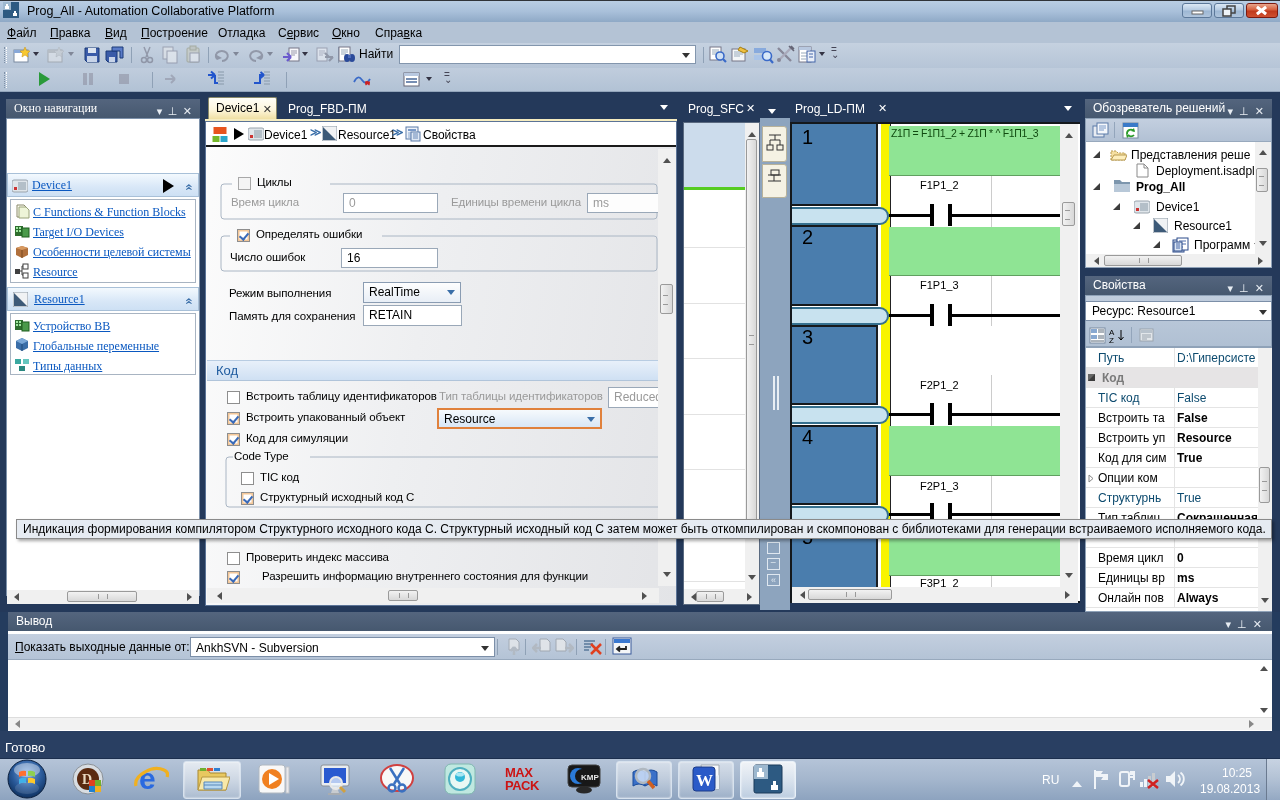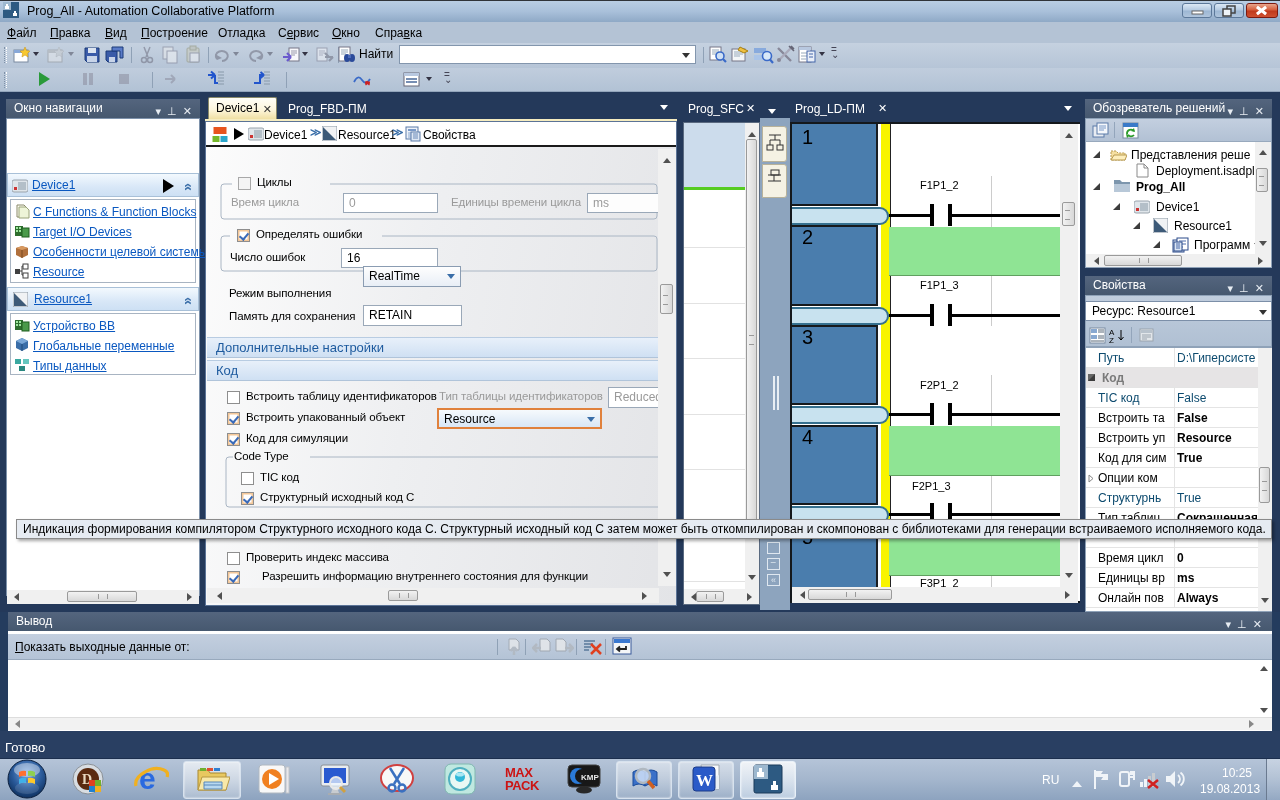--- a/index.html
+++ b/index.html
@@ -32,21 +32,21 @@
 #searchbox .da { position:absolute; right:5px; top:7px; width:0; height:0; border:4px solid transparent; border-top:5px solid #333; }
 
 
 #main { left:0; top:92px; width:1280px; height:520px; background:#24395a; }
 
 
 .ptitle { height:19px; background:linear-gradient(#54657e,#46586f); color:#fff; font-size:12px; line-height:19px; padding-left:8px; }
 .ptools { color:#e8edf3; position:absolute; top:3px; font-size:11px; }
 
 
-#navpanel { left:6px; top:99px; width:194px; height:511px; }
+#navpanel { left:6px; top:99px; width:194px; height:511px;font-family:Liberation Serif, serif; }
 .navhdr { height:24px; background:linear-gradient(#f3f9fe,#d8e7f7 60%,#cde0f4); border:1px solid #a8c0d8; line-height:22px; font-size:12px; }
 .navrow { height:24px; background:linear-gradient(#fbfcfd,#eceef2); border:1px solid #c8ccd2; line-height:22px; }
 .nlink { color:#0a58c0; text-decoration:underline; font-size:12px; }
 .ngroup { background:#fff; border:1px solid #a8b4c2; padding-top:3px; }
 .nitem { height:20px; padding-left:3px; white-space:nowrap; }
 .nitem svg { vertical-align:-3px; }
 .nitem .nlink { margin-left:3px; }
 .chev { position:absolute; width:10px; height:10px; }
 .chev:before { content:"\00AB"; position:absolute; left:0; top:-4px; transform:rotate(90deg); font-size:14px; color:#3a6ea8; font-weight:bold; }
 
@@ -442,24 +442,23 @@
 
     <svg class="abs" style="left:14px;top:113px" width="438" height="37">
         <path d="M162 1 L434 1 Q437 1 437 4 L437 33 L437 33 Q437 36 434 36 L4 36 Q1 36 1 33 L1 4 Q1 1 4 1 L10 1" fill="none" stroke="#aab6c4"></path>
       </svg>
     <span class="cb on" style="left:31px;top:107px"></span>
     <span class="lbl" style="left:50px;top:106px">Определять ошибки</span>
     <span class="lbl" style="left:24px;top:129px">Число ошибок</span>
     <div class="tbox" style="left:135px;top:126px;width:97px;height:20px">16</div>
 
     <span class="lbl" style="left:23px;top:165px">Режим выполнения</span>
-    <div class="combo" style="left:157px;top:144px;width:98px;height:21px">RealTime<span class="da"></span></div>
+    <div class="combo" style="left:157px;top:160px;width:98px;height:21px">RealTime<span class="da"></span></div>
     <span class="lbl" style="left:23px;top:188px">Память для сохранения</span>
     <div class="tbox" style="left:157px;top:183px;width:99px;height:21px">RETAIN</div>
-    <div class="sechdr" style="top:215px">Дополнительные настройки</div>
     <div class="sechdr" style="top:238px">Код</div>
 
     <span class="cb" style="left:21px;top:269px"></span>
     <span class="lbl" style="left:40px;top:268px">Встроить таблицу идентификаторов</span>
     <span class="lblg" style="left:233px;top:268px">Тип таблицы идентификаторов</span>
     <div class="tbox" style="left:402px;top:265px;width:54px;height:21px;color:#9a9a9a">Reduced</div>
     <span class="cb on" style="left:21px;top:290px"></span>
     <span class="lbl" style="left:40px;top:289px">Встроить упакованный объект</span>
     <div class="combo" style="left:231px;top:286px;width:165px;height:21px;border:2px solid #e0813c;background:linear-gradient(#f6fafd,#d8e6f5)">Resource<span class="da"></span></div>
     <span class="cb on" style="left:21px;top:311px"></span>
@@ -541,40 +540,43 @@
   <div id="ldcontent">
 
     <div class="bluecol" style="top:0px;height:82px;border-top:none"></div>
     <div class="bluecol" style="top:101px;height:81px"></div>
     <div class="bluecol" style="top:201px;height:80px"></div>
     <div class="bluecol" style="top:301px;height:80px"></div>
     <div class="bluecol" style="top:401px;height:62px;border-bottom:none"></div>
 
     <div class="abs" style="left:89px;top:0;width:10px;height:463px;background:#f8f400;border-right:1px solid #222"></div>
 
+    <div class="greenbox" style="top:2px;height:50px">
+        <span class="gtext">Z1П = F1П1_2 + Z1П * ^ F1П1_3</span>
+      </div>
     <div class="greenbox" style="top:103px;height:49px"></div>
     <div class="greenbox" style="top:302px;height:50px"></div>
     <div class="greenbox" style="top:402px;height:50px"></div>
 
     <div class="abs" style="left:199px;top:52px;width:1px;height:51px;background:#ccc"></div>
     <div class="abs" style="left:199px;top:152px;width:1px;height:50px;background:#ccc"></div>
     <div class="abs" style="left:199px;top:251px;width:1px;height:51px;background:#ccc"></div>
     <div class="abs" style="left:199px;top:352px;width:1px;height:50px;background:#ccc"></div>
     <div class="abs" style="left:199px;top:452px;width:1px;height:11px;background:#ccc"></div>
 
     <span class="rnum" style="top:2px">1</span>
     <span class="rnum" style="top:102px">2</span>
     <span class="rnum" style="top:202px">3</span>
     <span class="rnum" style="top:302px">4</span>
     <span class="rnum" style="top:402px">5</span>
 
     <span class="ldlabel" style="left:128px;top:55px">F1P1_2</span>
     <span class="ldlabel" style="left:128px;top:155px">F1P1_3</span>
     <span class="ldlabel" style="left:128px;top:255px">F2P1_2</span>
-    <span class="ldlabel" style="left:120px;top:356px">F2P1_3</span>
+    <span class="ldlabel" style="left:128px;top:356px">F2P1_3</span>
     <span class="ldlabel" style="left:128px;top:453px">F3P1_2</span>
 
     <div class="cline" style="left:97px;top:90px;width:41px"></div>
       <div class="cline" style="left:160px;top:90px;width:110px"></div>
     <div class="cbar" style="left:138px;top:80px"></div>
       <div class="cbar" style="left:156px;top:80px"></div>
     <div class="cline" style="left:97px;top:190px;width:41px"></div>
       <div class="cline" style="left:160px;top:190px;width:110px"></div>
     <div class="cbar" style="left:138px;top:180px"></div>
       <div class="cbar" style="left:156px;top:180px"></div>
@@ -784,20 +786,24 @@
     </div>
   </div>
 </div>
 
 <div class="abs" id="tooltip">Индикация формирования компилятором Структурного исходного кода С. Структурный исходный код С затем может быть откомпилирован и скомпонован с библиотеками для генерации встраиваемого исполняемого кода.</div>
 
 <div class="abs" id="output">
   <div class="ptitle">Вывод<span class="ptools" style="right:10px">▾&nbsp;&nbsp;⊥&nbsp;&nbsp;✕</span></div>
   <div class="abs" id="outtool">
     <span style="position:absolute;left:7px;top:6px"><u>П</u>оказать выходные данные от:</span>
+    <div id="outcombo">
+      <span style="position:absolute;left:5px;top:3px;font-size:12px">AnkhSVN - Subversion</span>
+      <span style="position:absolute;right:5px;top:8px;width:0;height:0;border:4px solid transparent;border-top:5px solid #333"></span>
+    </div>
     <div class="tsep" style="position:absolute;left:489px;top:5px;height:16px"></div>
     <svg class="abs" style="left:497px;top:4px" width="18" height="18" viewBox="0 0 18 18" opacity=".75">
         <path d="M4 1 L11 1 L14 4 L14 12 L4 12 Z" fill="#e8eaec" stroke="#9aa0a8"></path>
         <path d="M9 17 L9 9 M9 9 L5.5 13 M9 9 L12.5 13" stroke="#b0b6bd" stroke-width="2.5" fill="none"></path>
       </svg>
     <div class="tsep" style="position:absolute;left:517px;top:5px;height:16px"></div>
     <svg class="abs" style="left:524px;top:4px" width="20" height="18" viewBox="0 0 20 18" opacity=".8">
         <path d="M8 1 L15 1 L18 4 L18 13 L8 13 Z" fill="#e8eaec" stroke="#9aa0a8"></path>
         <path d="M1 10 L9 10 M5 6 L1 10 L5 14" stroke="#b0b6bd" stroke-width="2.5" fill="none"></path>
       </svg>

